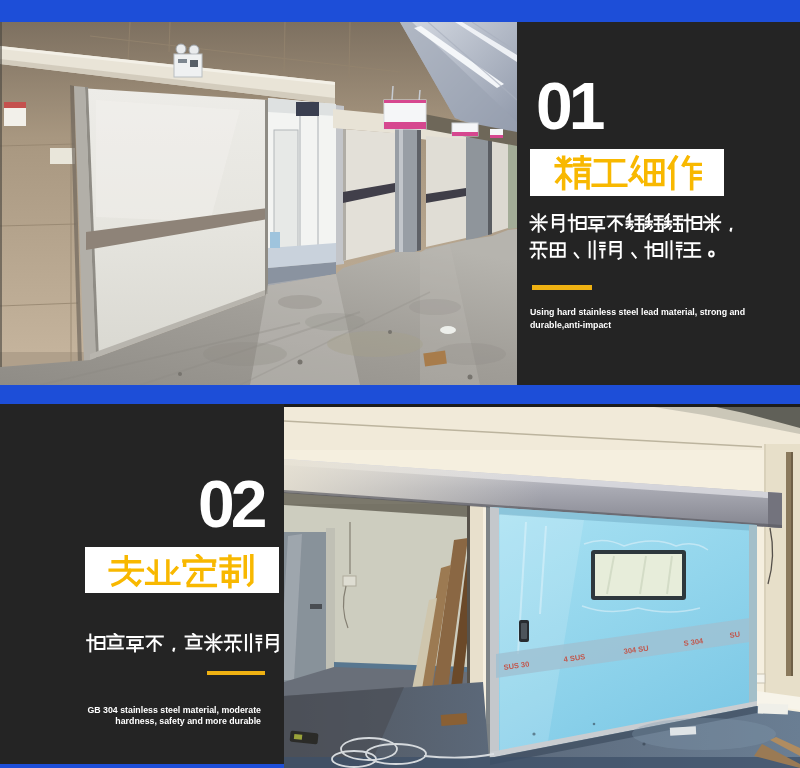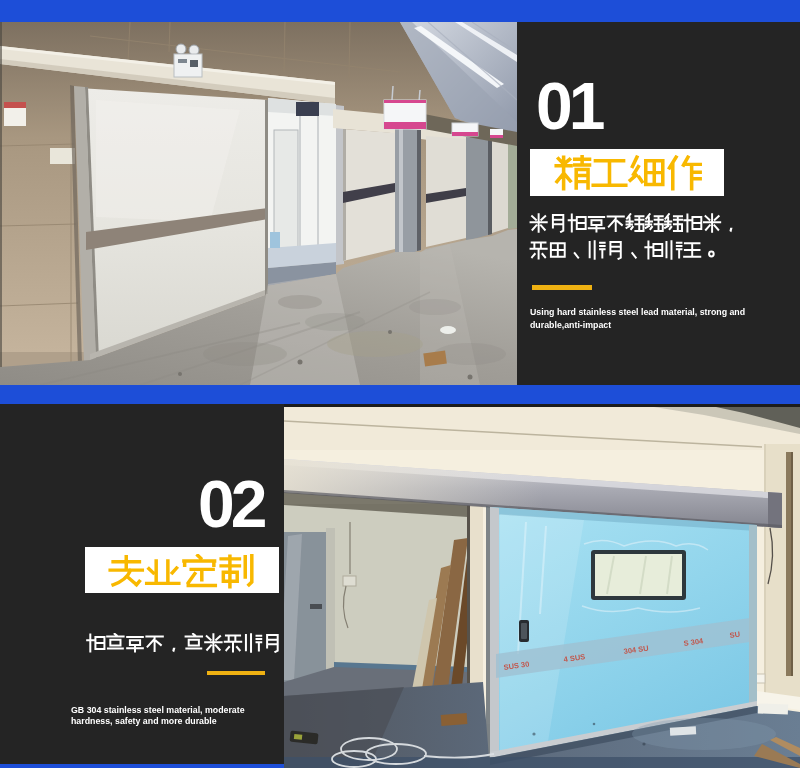--- a/index.html
+++ b/index.html
@@ -330,21 +330,21 @@
             <use href="#gj" x="900"></use>
           </g>
           <g fill="#ffffff">
             <use href="#com" x="400"></use>
           </g>
         </svg>
   </div>
 
   <div class="abs" style="left:207px;top:267px;width:58px;height:4px;background:#efb112;"></div>
 
-  <div class="abs eng" style="left:71px;top:301px;width:190px;font-size:8.8px;line-height:10.8px;text-align:left;">GB 304 stainless steel material, moderate hardness, safety and more durable</div>
+  <div class="abs eng" style="left:71px;top:301px;width:190px;font-size:8.8px;line-height:10.8px;text-align:right;">GB 304 stainless steel material, moderate hardness, safety and more durable</div>
 </div>
 
 <div class="abs" style="left:284px;top:404px;width:516px;height:364px;background:#efe8d8;">
 <svg width="516" height="364" viewBox="0 0 516 364">
 <defs>
 <linearGradient id="beamg" x1="0" y1="0" x2="0" y2="1">
 <stop offset="0" stop-color="#d2d2d7"></stop>
             <stop offset="0.45" stop-color="#a8a9b2"></stop>
             <stop offset="1" stop-color="#84858f"></stop>
 </linearGradient>

